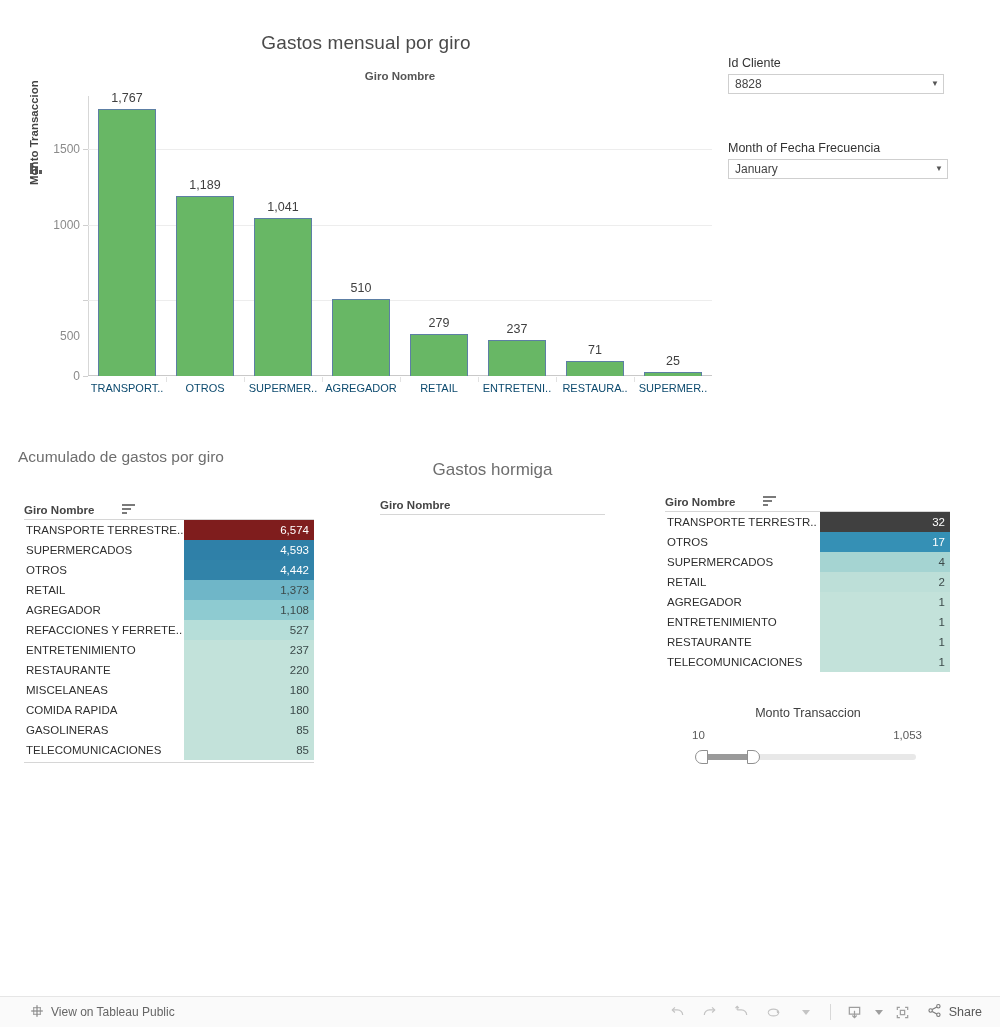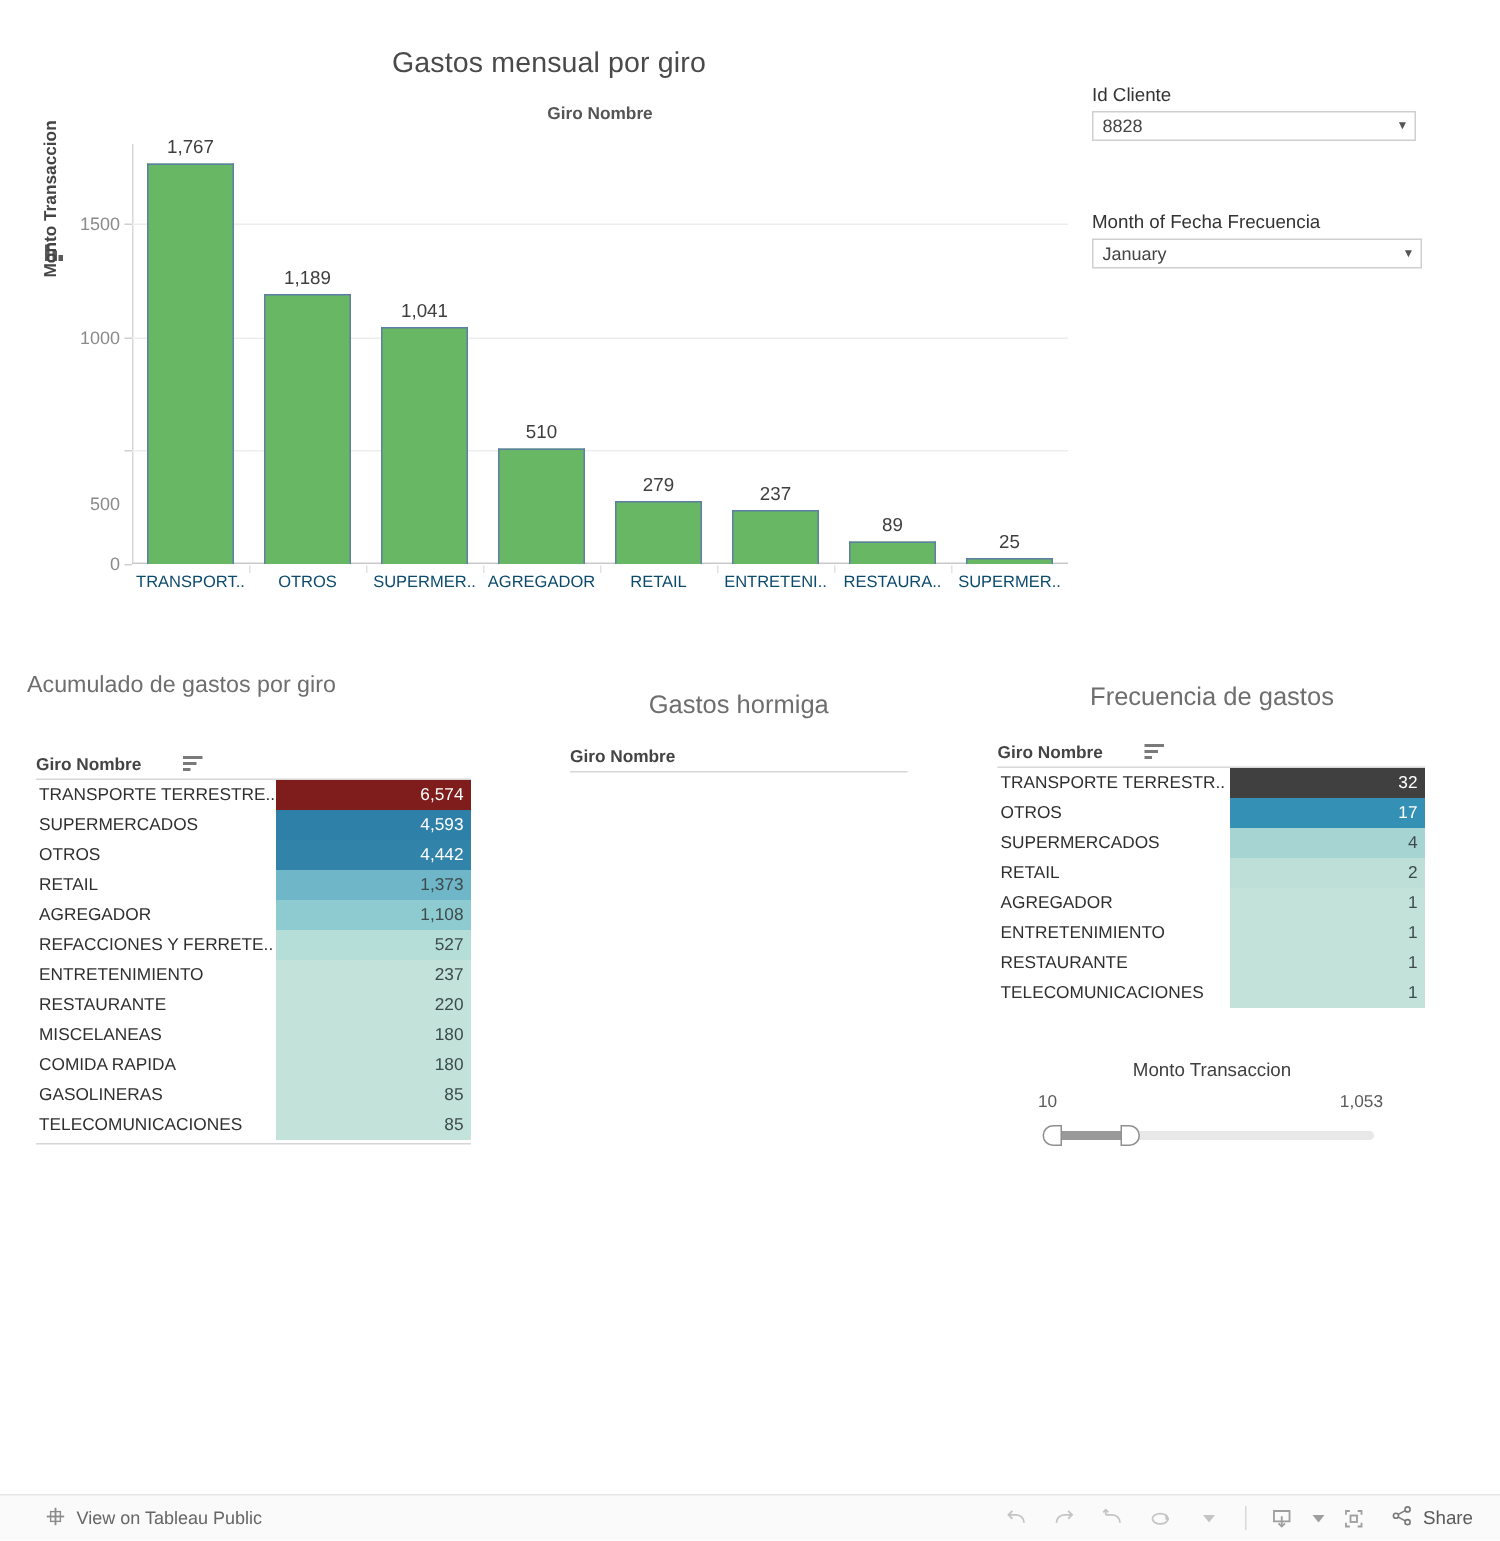--- a/index.html
+++ b/index.html
@@ -276,21 +276,21 @@
           </div>
           <div class="cat-sep" style="left: 312px;"></div>
           <div class="bar-slot" style="left: 390px; width: 78px;">
             <div class="bar" style="height: 35.8703px; background: rgb(104, 183, 101); border-color: rgb(93, 127, 164);"></div>
             <div class="bar-label" style="bottom: 39.8703px;">237</div>
             <div class="cat-label">ENTRETENI..</div>
           </div>
           <div class="cat-sep" style="left: 390px;"></div>
           <div class="bar-slot" style="left: 468px; width: 78px;">
             <div class="bar" style="height: 14.9838px; background: rgb(104, 183, 101); border-color: rgb(93, 127, 164);"></div>
-            <div class="bar-label" style="bottom: 18.9838px;">89</div>
+            <div class="bar-label" style="bottom: 18.9838px;">71</div>
             <div class="cat-label">RESTAURA..</div>
           </div>
           <div class="cat-sep" style="left: 468px;"></div>
           <div class="bar-slot" style="left: 546px; width: 78px;">
             <div class="bar" style="height: 3.78378px; background: rgb(104, 183, 101); border-color: rgb(93, 127, 164);"></div>
             <div class="bar-label" style="bottom: 7.78378px;">25</div>
             <div class="cat-label">SUPERMER..</div>
           </div>
           <div class="cat-sep" style="left: 546px;"></div>
         </div>
@@ -379,21 +379,20 @@
     </div>
     <div id="horm-rows">
         <div class="horm-row" style="top: 527px; height: 40px; position: absolute;">
           <div class="horm-name" style="width: 175px;">OTROS</div>
           <div class="horm-val" style="position: absolute; right: 0px;">10</div>
         </div>
       </div>
 
   </div>
 
-  <div class="ws-title" id="frec-title">Frecuencia de gastos</div>
   <div id="frec-panel">
     <div class="tbl-header-row" style="left:5px; top:42px; width:285px; height:20px;">
       <span class="tbl-header-label">Giro Nombre</span>
       <span class="sort-icon">
           <i></i>
           <i></i>
           <i></i>
         </span>
     </div>
     <div id="frec-rows">

